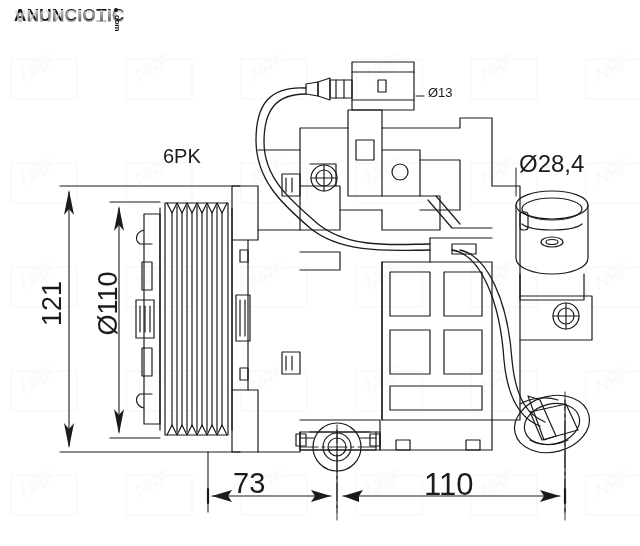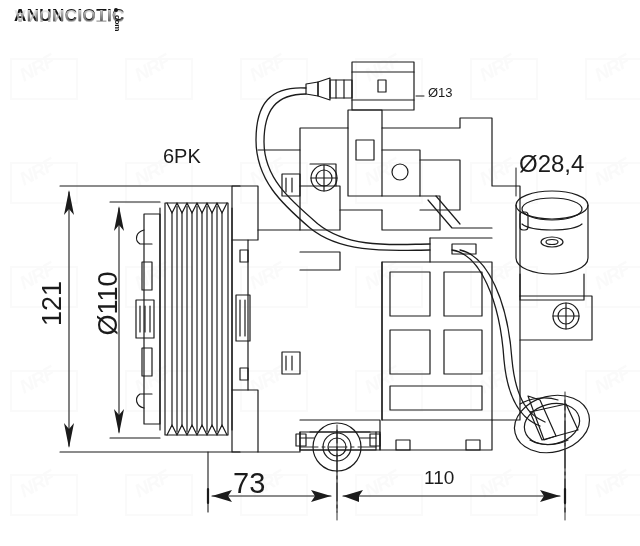--- a/index.html
+++ b/index.html
@@ -147,21 +147,21 @@
   #dim-d284 {
     left: 519px; top: 150px;
     font-size: 24px;
   }
   #dim-73 {
     left: 233px; top: 467px;
     font-size: 29px;
   }
   #dim-110 {
     left: 424px; top: 467px;
-    font-size: 19px;
+    font-size: 31px;
   }
 </style>
 </head>
 <body>
 
 <div id="stage">
 
   <div id="watermark-layer">
       <div class="wm-tile" style="left: 10px; top: 58px;">
         <div class="wm-box"></div>

